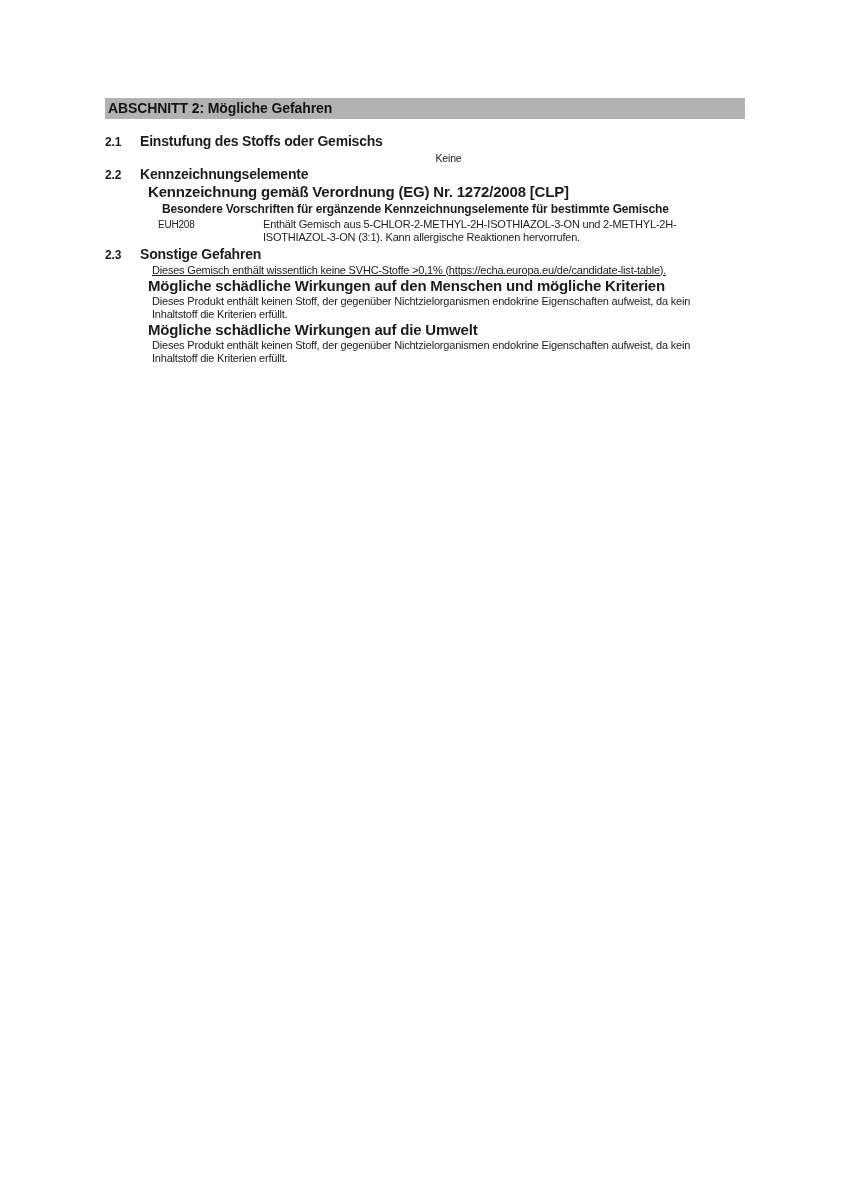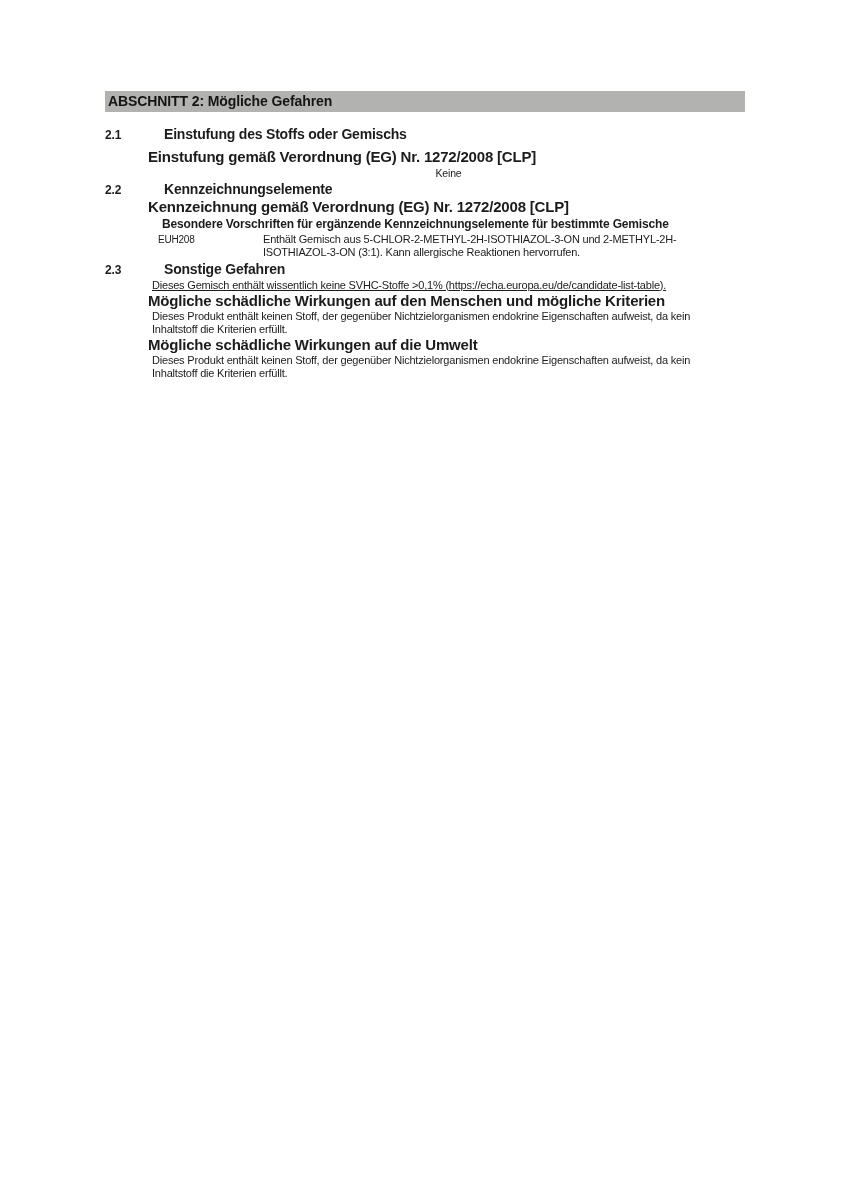--- a/index.html
+++ b/index.html
@@ -12,36 +12,35 @@
     width: 849px;
     height: 1200px;
     background: #ffffff;
     font-family: "Liberation Sans", sans-serif;
     color: #1c1c1c;
     overflow: hidden;
   }
   .content {
     position: absolute;
     left: 105px;
-    top: 91px;
+    top: 98px;
     width: 640px;
   }
   .section-bar {
     background: #b2b2b0;
     font-size: 14px;
     line-height: 15px;
     font-weight: bold;
     color: #141414;
     padding: 3px 2px 3px 3px;
     letter-spacing: -0.1px;
   }
   .sec-row {
     display: flex;
     align-items: baseline;
-    gap: 24px;
   }
   .sec-num {
     flex: 0 0 35px;
     font-size: 12px;
     line-height: 15px;
     font-weight: bold;
     letter-spacing: -0.1px;
   }
   .sec-title {
     font-size: 14px;
@@ -110,21 +109,20 @@
   <div class="content">
 
     <div class="section-bar">
       <span>ABSCHNITT 2: Mögliche Gefahren</span>
     </div>
 
     <div class="sec-row row-21">
       <span class="sec-num">2.1</span>
       <span class="sec-title">Einstufung des Stoffs oder Gemischs</span>
     </div>
-    <div class="sub1 mt5">Einstufung gemäß Verordnung (EG) Nr. 1272/2008 [CLP]</div>
     <div class="body keine">Keine</div>
 
     <div class="sec-row row-22">
       <span class="sec-num">2.2</span>
       <span class="sec-title">Kennzeichnungselemente</span>
     </div>
     <div class="sub1 mt4">Kennzeichnung gemäß Verordnung (EG) Nr. 1272/2008 [CLP]</div>
     <div class="sub2">Besondere Vorschriften für ergänzende Kennzeichnungselemente für bestimmte Gemische</div>
     <div class="euh-row">
       <span class="euh-code">EUH208</span>

